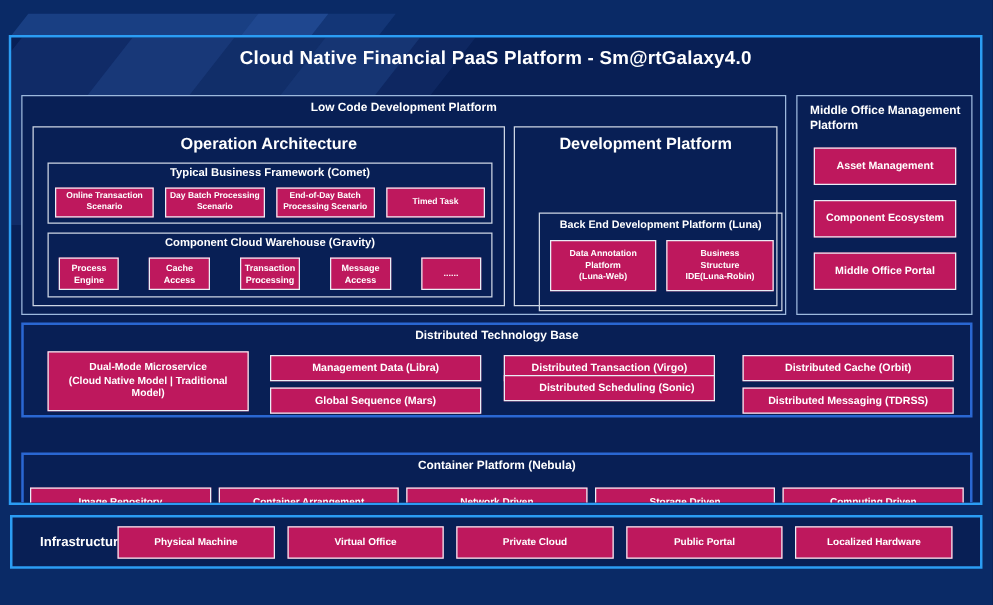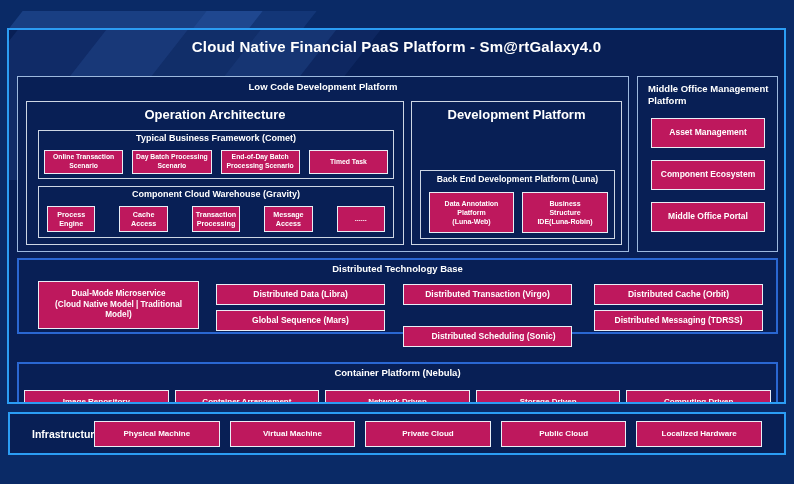--- a/index.html
+++ b/index.html
@@ -19,21 +19,21 @@
         white-space:pre-line;font-weight:700;line-height:1.3;box-sizing:border-box;}
   .boxtitle{width:100%;text-align:center;font-weight:700;position:absolute;left:0;}
   .row{display:flex;position:absolute;box-sizing:border-box;}
   .row .leaf{flex:1;}
   #low-code{left:8px;top:46px;width:612px;height:176px;}
   #op-arch{left:8px;top:24px;width:378px;height:144px;}
   #framework{left:11px;top:28px;width:356px;height:49px;}
   #warehouse{left:11px;top:84px;width:356px;height:52px;}
   #dev-platform{left:393px;top:24px;width:211px;height:144px;}
   #front-end{left:8px;top:30px;width:195px;height:30px;font-size:9px;}
-  #back-end{left:8px;top:68px;width:195px;height:69px;}
+  #back-end{left:19px;top:68px;width:195px;height:79px;}
   #middle-office{left:628px;top:46px;width:141px;height:176px;}
   #distributed{left:8px;top:228px;width:761px;height:76px;}
   #container-platform{left:8px;top:332px;width:761px;height:57px;}
   #infrastructure{left:8px;top:412px;width:778px;height:43px;border:2px solid #2b9df4;background:#081f55;}
   .mo-leaf{left:13px;width:114px;height:30px;font-size:8.5px;}
   .dist-cell{height:21px;font-size:8.5px;width:169px;}
 </style>
 </head>
 <body>
 
@@ -103,42 +103,42 @@
     <div class="abs leaf mo-leaf" style="top:41px;">Asset Management</div>
     <div class="abs leaf mo-leaf" style="top:83px;">Component Ecosystem</div>
     <div class="abs leaf mo-leaf" style="top:125px;">Middle Office Portal</div>
   </div>
 
   <div id="distributed" class="abs section-blue">
     <div class="boxtitle" style="top:3px;font-size:9.5px;">Distributed Technology Base</div>
     <div class="abs leaf" style="left:19px;top:21px;width:161px;height:48px;font-size:8.2px;">Dual-Mode Microservice
 (Cloud Native Model | Traditional
 Model)</div>
-    <div class="abs leaf dist-cell" style="left:197px;top:24px;">Distributed Data (Libra)</div>
+    <div class="abs leaf dist-cell" style="left:197px;top:24px;">Management Data (Libra)</div>
     <div class="abs leaf dist-cell" style="left:384px;top:24px;">Distributed Transaction (Virgo)</div>
     <div class="abs leaf dist-cell" style="left:575px;top:24px;">Distributed Cache (Orbit)</div>
     <div class="abs leaf dist-cell" style="left:197px;top:50px;">Global Sequence (Mars)</div>
-    <div class="abs leaf dist-cell" style="left:384px;top:66px;padding-left:12px;">Distributed Scheduling (Sonic)</div>
+    <div class="abs leaf dist-cell" style="left:384px;top:40px;padding-left:12px;">Distributed Scheduling (Sonic)</div>
     <div class="abs leaf dist-cell" style="left:575px;top:50px;">Distributed Messaging (TDRSS)</div>
   </div>
 
   <div id="container-platform" class="abs section-blue">
     <div class="boxtitle" style="top:3px;font-size:9.5px;">Container Platform (Nebula)</div>
     <div class="row" style="left:5px;right:5px;top:26px;height:24px;gap:6px;">
       <div class="leaf" style="font-size:8px;">Image Repository</div>
       <div class="leaf" style="font-size:8px;">Container Arrangement</div>
       <div class="leaf" style="font-size:8px;">Network Driven</div>
       <div class="leaf" style="font-size:8px;">Storage Driven</div>
       <div class="leaf" style="font-size:8px;">Computing Driven</div>
     </div>
   </div>
 </div>
 
 <div id="infrastructure" class="abs">
   <div class="abs" style="left:22px;top:0;height:39px;display:flex;align-items:center;font-size:10.5px;font-weight:700;">Infrastructure</div>
   <div class="row" style="left:84px;right:22px;top:7px;height:26px;gap:10px;">
     <div class="leaf" style="font-size:8px;">Physical Machine</div>
-    <div class="leaf" style="font-size:8px;">Virtual Machine</div>
+    <div class="leaf" style="font-size:8px;">Virtual Office</div>
     <div class="leaf" style="font-size:8px;">Private Cloud</div>
-    <div class="leaf" style="font-size:8px;">Public Cloud</div>
+    <div class="leaf" style="font-size:8px;">Public Portal</div>
     <div class="leaf" style="font-size:8px;">Localized Hardware</div>
   </div>
 </div>
 
 </body></html>

